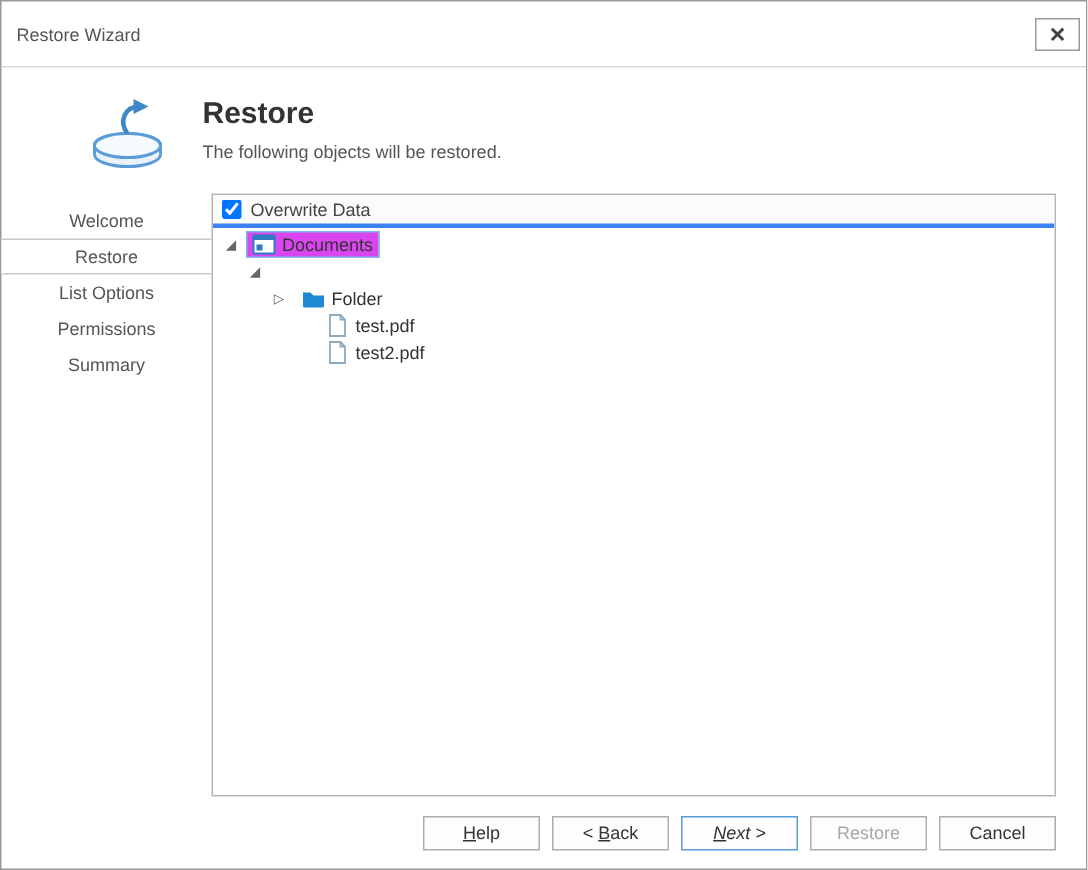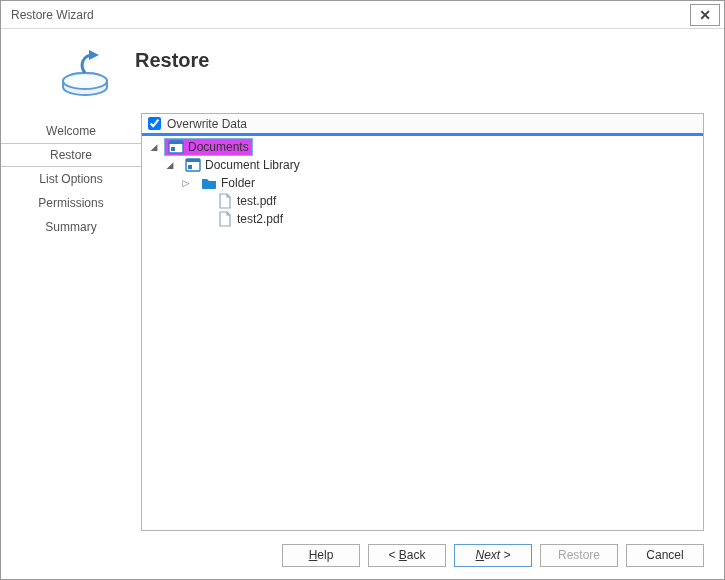--- a/index.html
+++ b/index.html
@@ -12,21 +12,21 @@
   }
   .window {
     width: 725px;
     height: 580px;
     border: 1px solid #999;
     display: flex;
     flex-direction: column;
     background: #fff;
   }
   .titlebar {
-    height: 28px;
+    height: 44px;
     display: flex;
     align-items: center;
     justify-content: space-between;
     padding: 0 0 0 10px;
     border-bottom: 1px solid #d9d9d9;
   }
   .titlebar-title { color: #555; }
   .close-btn {
     width: 30px;
     height: 22px;
@@ -209,20 +209,21 @@
             <svg width="56" height="50" viewBox="0 0 56 50">
               <ellipse cx="26" cy="38" rx="22" ry="8" fill="#eaf3fb" stroke="#5a9bd8" stroke-width="2"></ellipse>
               <path d="M4 38 v-6 a22 8 0 0 1 44 0 v6" fill="#eaf3fb" stroke="#5a9bd8" stroke-width="2"></path>
               <ellipse cx="26" cy="32" rx="22" ry="8" fill="#f6fbff" stroke="#5a9bd8" stroke-width="2"></ellipse>
               <path d="M26 24 C 20 16, 24 6, 34 6" fill="none" stroke="#3f87c7" stroke-width="3"></path>
               <path d="M30 1 L40 6 L30 11 Z" fill="#3f87c7"></path>
             </svg>
           </div>
           <div class="header-text">
             <h1>Restore</h1>
+            <p>The following objects will be restored.</p>
           </div>
         </div>
 
         <div class="tree-container">
           <div class="tree-header">
             <input type="checkbox" checked="" style="">
             <span>Overwrite Data</span>
           </div>
           <div class="tree">
 
@@ -235,30 +236,20 @@
                       <rect x="1" y="2" width="14" height="3" fill="#2f7bc2"></rect>
                       <rect x="3" y="8" width="4" height="4" fill="#2f7bc2"></rect>
                     </svg>
                 </span>
                 <span class="tree-label">Documents</span>
               </span>
             </div>
 
             <div class="tree-node" style="padding-left:22px">
               <span class="expander">◢</span>
-              <span class="label-wrap">
-                <span class="icon">
-                  <svg width="16" height="16" viewBox="0 0 16 16">
-                      <rect x="1" y="2" width="14" height="12" rx="1" fill="#ffffff" stroke="#2f7bc2" stroke-width="1.4"></rect>
-                      <rect x="1" y="2" width="14" height="3" fill="#2f7bc2"></rect>
-                      <rect x="3" y="8" width="4" height="4" fill="#2f7bc2"></rect>
-                    </svg>
-                </span>
-                <span class="tree-label">Document Library</span>
-              </span>
             </div>
 
             <div class="tree-node" style="padding-left:38px">
               <span class="expander">▷</span>
               <span class="label-wrap">
                 <span class="icon">
                   <svg width="16" height="16" viewBox="0 0 16 16">
                       <path d="M1 4 h5 l2 2 h7 v7 a1 1 0 0 1 -1 1 H2 a1 1 0 0 1 -1 -1 Z" fill="#1e88d2"></path>
                     </svg>
                 </span>

